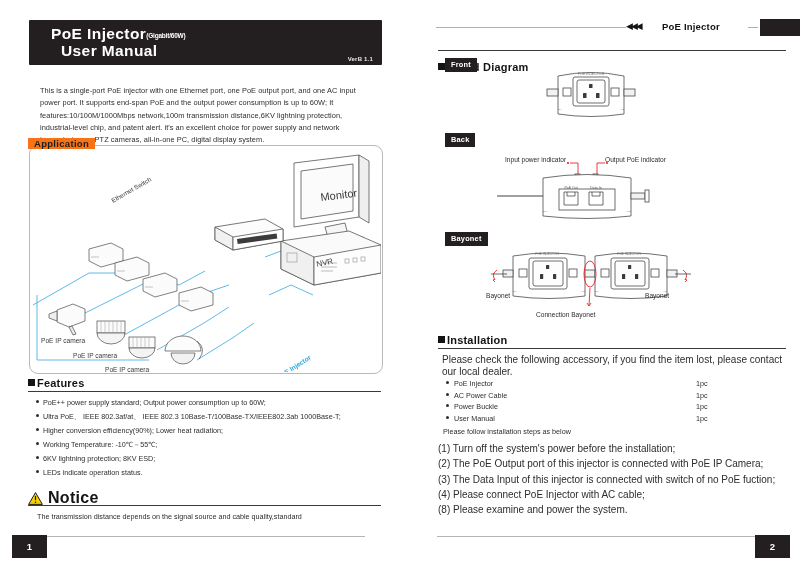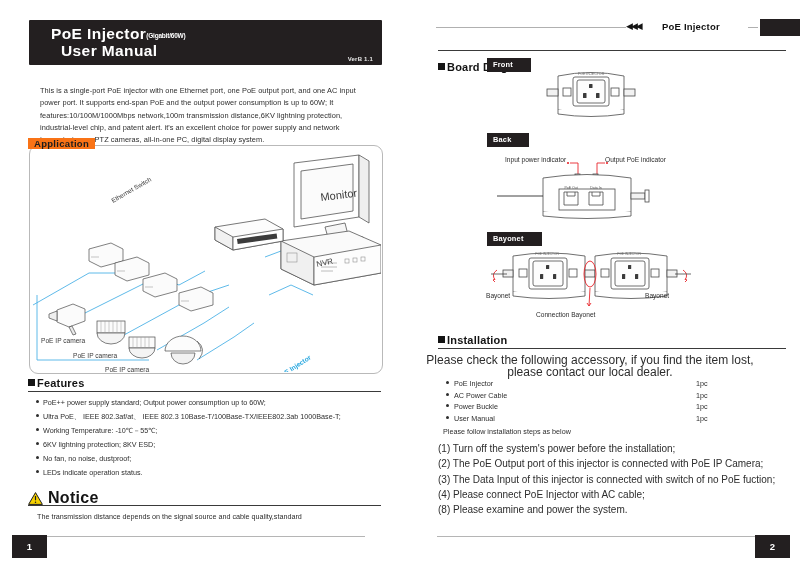--- a/index.html
+++ b/index.html
@@ -209,40 +209,38 @@
     width: 40px; height: 17px;
     background: #231f20;
   }
 
   .tag {
     position: absolute;
     background: #231f20;
     color: #ffffff;
     font-size: 7.4px;
     font-weight: bold;
-    padding: 2px 18px 3px 6px;
+    padding: 2px 6px 3px 6px;
     letter-spacing: 0.2px;
-    margin-left: 42px;
   }
 
   .diag-label {
     position: absolute;
     font-size: 6.6px;
     color: #2d2d2d;
     white-space: nowrap;
   }
 
   .inst-intro {
     position: absolute;
-    left: 416px; top: 354px;
+    left: 442px; top: 354px;
     width: 348px;
-    font-size: 12px;
+    font-size: 10px;
     line-height: 12px;
     color: #2d2d2d;
-    text-align: center;
   }
   .acc-list {
     position: absolute;
     left: 446px; top: 378px;
     width: 268px;
     font-size: 7.2px;
     line-height: 11.7px;
     color: #2d2d2d;
   }
   .acc-row { position: relative; height: 11.7px; }
@@ -379,23 +377,23 @@
       </g>
       <text x="108" y="240" font-family="Liberation Sans, sans-serif" font-size="6.6" fill="#3a3a3a">PoE IP camera</text>
     </svg>
 
     <div class="sec-head" style="left:28px; top:377px;"><span class="sq"></span><span>Features</span></div>
     <div class="rule" style="left:28px; top:391px; width:353px;"></div>
 
     <div class="bullets" style="left:36px; top:396px;">
       <div><span class="dot"></span><span>PoE++ power supply standard; Output power consumption up to 60W;</span></div>
       <div><span class="dot"></span><span>Ultra PoE、 IEEE 802.3af/at、 IEEE 802.3 10Base-T/100Base-TX/IEEE802.3ab 1000Base-T;</span></div>
+      <div><span class="dot"></span><span>Higher conversion efficiency(90%); Lower  heat radiation;</span></div>
       <div><span class="dot"></span><span>Working Temperature: -10℃－55℃;</span></div>
       <div><span class="dot"></span><span>6KV lightning protection; 8KV ESD;</span></div>
-      <div><span class="dot"></span><span>No fan, no noise, dustproof;</span></div>
       <div><span class="dot"></span><span>LEDs indicate operation status.</span></div>
     </div>
 
     <div class="notice-head">
       <svg class="warn-tri" width="15" height="13" viewBox="0 0 15 13">
         <path d="M7.5 0.6 L14.4 12.4 L0.6 12.4 Z" fill="#f5d000" stroke="#1d1d1d" stroke-width="1"></path>
         <path d="M7.5 4 v4.3" stroke="#1d1d1d" stroke-width="1.2"></path>
         <circle cx="7.5" cy="10.2" r="0.75" fill="#1d1d1d"></circle>
       </svg><span>Notice</span>
     </div>

